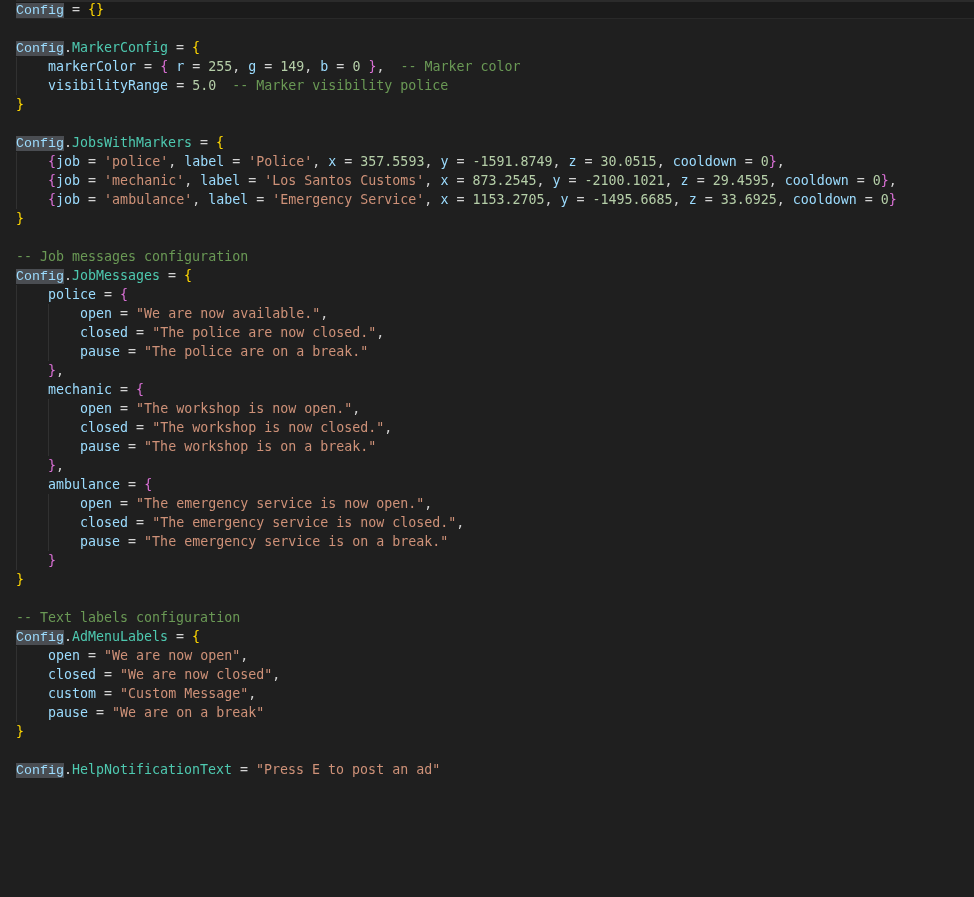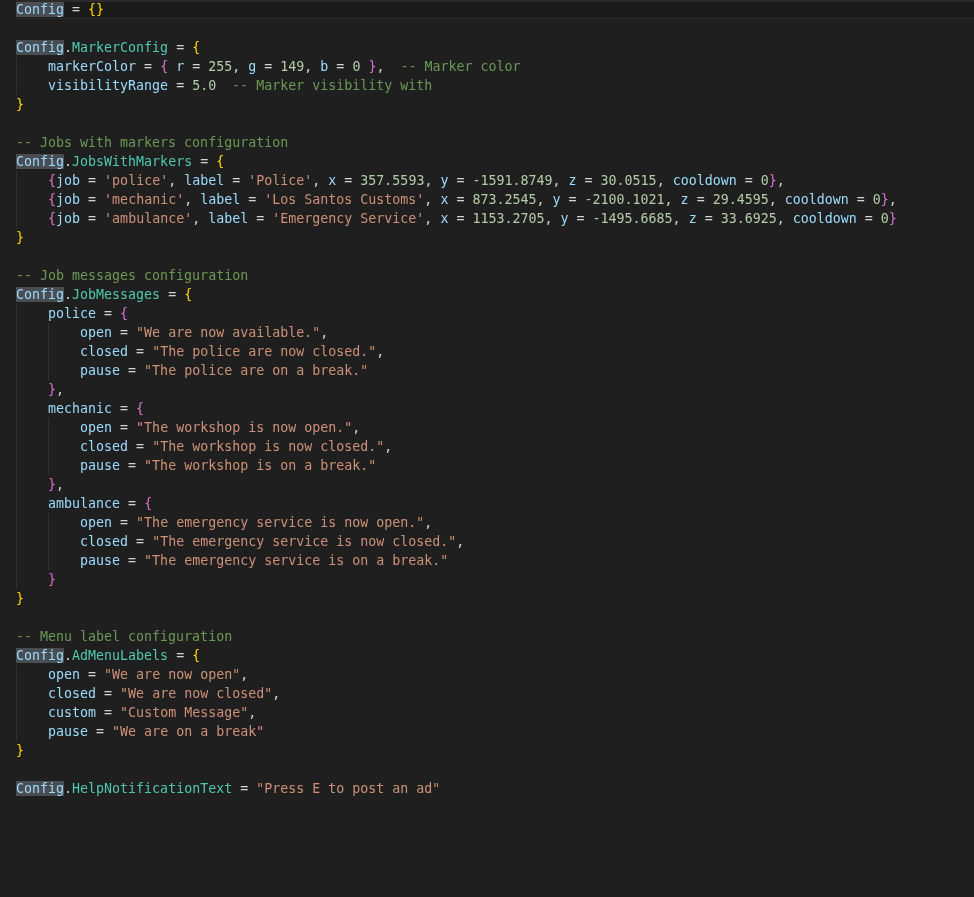--- a/index.html
+++ b/index.html
@@ -32,43 +32,42 @@
     box-shadow: inset 0 2px 0 #2b2b2b, inset 0 -1px 0 #292929;
   }
   .guide {
     position: absolute;
     top: 0;
     bottom: 0;
     width: 1px;
     background: #313131;
   }
   .tok { white-space: pre; }
-  .hl  { color: #9CDCFE; background: #4a4d52; }
+  .hl  { color: #9CDCFE; background: #4a4d52; font-family: Liberation Mono, monospace; }
   .var { color: #9CDCFE; }
   .mem { color: #4EC9B0; }
   .op  { color: #D4D4D4; }
   .num { color: #B5CEA8; }
   .str { color: #CE9178; text-align: center; }
   .com { color: #6A9955; }
   .b1  { color: #FFD700; }
   .b2  { color: #DA70D6; }
 </style>
 </head>
 <body>
 
 <div class="editor">
   <div class="code" id="code">
       <div class="line current"><span class="tok hl">Config</span><span class="tok op"> = </span><span class="tok b1">{}</span></div>
       <div class="line"></div>
       <div class="line"><span class="tok hl">Config</span><span class="tok op">.</span><span class="tok mem">MarkerConfig</span><span class="tok op"> = </span><span class="tok b1">{</span></div>
       <div class="line"><span class="guide" style="left: 0ch;"></span><span class="tok op">    </span><span class="tok var">markerColor</span><span class="tok op"> = </span><span class="tok b2">{</span><span class="tok op"> </span><span class="tok var">r</span><span class="tok op"> = </span><span class="tok num">255</span><span class="tok op">, </span><span class="tok var">g</span><span class="tok op"> = </span><span class="tok num">149</span><span class="tok op">, </span><span class="tok var">b</span><span class="tok op"> = </span><span class="tok num">0</span><span class="tok op"> </span><span class="tok b2">}</span><span class="tok op">,  </span><span class="tok com">-- Marker color</span></div>
-      <div class="line"><span class="guide" style="left: 0ch;"></span><span class="tok op">    </span><span class="tok var">visibilityRange</span><span class="tok op"> = </span><span class="tok num">5.0</span><span class="tok op">  </span><span class="tok com">-- Marker visibility with</span></div>
+      <div class="line"><span class="guide" style="left: 0ch;"></span><span class="tok op">    </span><span class="tok var">visibilityRange</span><span class="tok op"> = </span><span class="tok num">5.0</span><span class="tok op">  </span><span class="tok com">-- Marker visibility police</span></div>
       <div class="line"><span class="tok b1">}</span></div>
       <div class="line"></div>
-      <div class="line"><span class="tok com">-- Jobs with markers configuration</span></div>
       <div class="line"><span class="tok hl">Config</span><span class="tok op">.</span><span class="tok mem">JobsWithMarkers</span><span class="tok op"> = </span><span class="tok b1">{</span></div>
       <div class="line"><span class="guide" style="left: 0ch;"></span><span class="tok op">    </span><span class="tok b2">{</span><span class="tok var">job</span><span class="tok op"> = </span><span class="tok str">'police'</span><span class="tok op">, </span><span class="tok var">label</span><span class="tok op"> = </span><span class="tok str">'Police'</span><span class="tok op">, </span><span class="tok var">x</span><span class="tok op"> = </span><span class="tok num">357.5593</span><span class="tok op">, </span><span class="tok var">y</span><span class="tok op"> = </span><span class="tok num">-1591.8749</span><span class="tok op">, </span><span class="tok var">z</span><span class="tok op"> = </span><span class="tok num">30.0515</span><span class="tok op">, </span><span class="tok var">cooldown</span><span class="tok op"> = </span><span class="tok num">0</span><span class="tok b2">}</span><span class="tok op">,</span></div>
       <div class="line"><span class="guide" style="left: 0ch;"></span><span class="tok op">    </span><span class="tok b2">{</span><span class="tok var">job</span><span class="tok op"> = </span><span class="tok str">'mechanic'</span><span class="tok op">, </span><span class="tok var">label</span><span class="tok op"> = </span><span class="tok str">'Los Santos Customs'</span><span class="tok op">, </span><span class="tok var">x</span><span class="tok op"> = </span><span class="tok num">873.2545</span><span class="tok op">, </span><span class="tok var">y</span><span class="tok op"> = </span><span class="tok num">-2100.1021</span><span class="tok op">, </span><span class="tok var">z</span><span class="tok op"> = </span><span class="tok num">29.4595</span><span class="tok op">, </span><span class="tok var">cooldown</span><span class="tok op"> = </span><span class="tok num">0</span><span class="tok b2">}</span><span class="tok op">,</span></div>
       <div class="line"><span class="guide" style="left: 0ch;"></span><span class="tok op">    </span><span class="tok b2">{</span><span class="tok var">job</span><span class="tok op"> = </span><span class="tok str">'ambulance'</span><span class="tok op">, </span><span class="tok var">label</span><span class="tok op"> = </span><span class="tok str">'Emergency Service'</span><span class="tok op">, </span><span class="tok var">x</span><span class="tok op"> = </span><span class="tok num">1153.2705</span><span class="tok op">, </span><span class="tok var">y</span><span class="tok op"> = </span><span class="tok num">-1495.6685</span><span class="tok op">, </span><span class="tok var">z</span><span class="tok op"> = </span><span class="tok num">33.6925</span><span class="tok op">, </span><span class="tok var">cooldown</span><span class="tok op"> = </span><span class="tok num">0</span><span class="tok b2">}</span></div>
       <div class="line"><span class="tok b1">}</span></div>
       <div class="line"></div>
       <div class="line"><span class="tok com">-- Job messages configuration</span></div>
       <div class="line"><span class="tok hl">Config</span><span class="tok op">.</span><span class="tok mem">JobMessages</span><span class="tok op"> = </span><span class="tok b1">{</span></div>
       <div class="line"><span class="guide" style="left: 0ch;"></span><span class="tok op">    </span><span class="tok var">police</span><span class="tok op"> = </span><span class="tok b2">{</span></div>
       <div class="line"><span class="guide" style="left: 0ch;"></span><span class="guide" style="left: 4ch;"></span><span class="tok op">        </span><span class="tok var">open</span><span class="tok op"> = </span><span class="tok str">"We are now available."</span><span class="tok op">,</span></div>
@@ -80,21 +79,21 @@
       <div class="line"><span class="guide" style="left: 0ch;"></span><span class="guide" style="left: 4ch;"></span><span class="tok op">        </span><span class="tok var">closed</span><span class="tok op"> = </span><span class="tok str">"The workshop is now closed."</span><span class="tok op">,</span></div>
       <div class="line"><span class="guide" style="left: 0ch;"></span><span class="guide" style="left: 4ch;"></span><span class="tok op">        </span><span class="tok var">pause</span><span class="tok op"> = </span><span class="tok str">"The workshop is on a break."</span></div>
       <div class="line"><span class="guide" style="left: 0ch;"></span><span class="tok op">    </span><span class="tok b2">}</span><span class="tok op">,</span></div>
       <div class="line"><span class="guide" style="left: 0ch;"></span><span class="tok op">    </span><span class="tok var">ambulance</span><span class="tok op"> = </span><span class="tok b2">{</span></div>
       <div class="line"><span class="guide" style="left: 0ch;"></span><span class="guide" style="left: 4ch;"></span><span class="tok op">        </span><span class="tok var">open</span><span class="tok op"> = </span><span class="tok str">"The emergency service is now open."</span><span class="tok op">,</span></div>
       <div class="line"><span class="guide" style="left: 0ch;"></span><span class="guide" style="left: 4ch;"></span><span class="tok op">        </span><span class="tok var">closed</span><span class="tok op"> = </span><span class="tok str">"The emergency service is now closed."</span><span class="tok op">,</span></div>
       <div class="line"><span class="guide" style="left: 0ch;"></span><span class="guide" style="left: 4ch;"></span><span class="tok op">        </span><span class="tok var">pause</span><span class="tok op"> = </span><span class="tok str">"The emergency service is on a break."</span></div>
       <div class="line"><span class="guide" style="left: 0ch;"></span><span class="tok op">    </span><span class="tok b2">}</span></div>
       <div class="line"><span class="tok b1">}</span></div>
       <div class="line"></div>
-      <div class="line"><span class="tok com">-- Menu label configuration</span></div>
+      <div class="line"><span class="tok com">-- Text labels configuration</span></div>
       <div class="line"><span class="tok hl">Config</span><span class="tok op">.</span><span class="tok mem">AdMenuLabels</span><span class="tok op"> = </span><span class="tok b1">{</span></div>
       <div class="line"><span class="guide" style="left: 0ch;"></span><span class="tok op">    </span><span class="tok var">open</span><span class="tok op"> = </span><span class="tok str">"We are now open"</span><span class="tok op">,</span></div>
       <div class="line"><span class="guide" style="left: 0ch;"></span><span class="tok op">    </span><span class="tok var">closed</span><span class="tok op"> = </span><span class="tok str">"We are now closed"</span><span class="tok op">,</span></div>
       <div class="line"><span class="guide" style="left: 0ch;"></span><span class="tok op">    </span><span class="tok var">custom</span><span class="tok op"> = </span><span class="tok str">"Custom Message"</span><span class="tok op">,</span></div>
       <div class="line"><span class="guide" style="left: 0ch;"></span><span class="tok op">    </span><span class="tok var">pause</span><span class="tok op"> = </span><span class="tok str">"We are on a break"</span></div>
       <div class="line"><span class="tok b1">}</span></div>
       <div class="line"></div>
       <div class="line"><span class="tok hl">Config</span><span class="tok op">.</span><span class="tok mem">HelpNotificationText</span><span class="tok op"> = </span><span class="tok str">"Press E to post an ad"</span></div>
       <div class="line"></div>
       <div class="line"></div>

